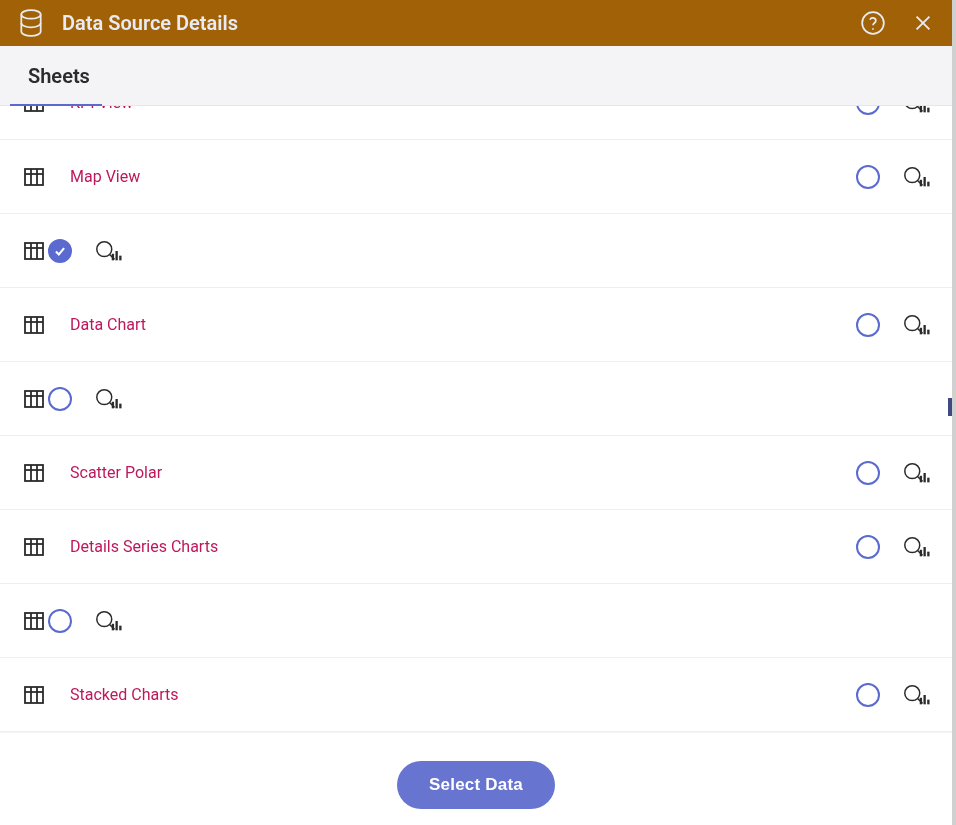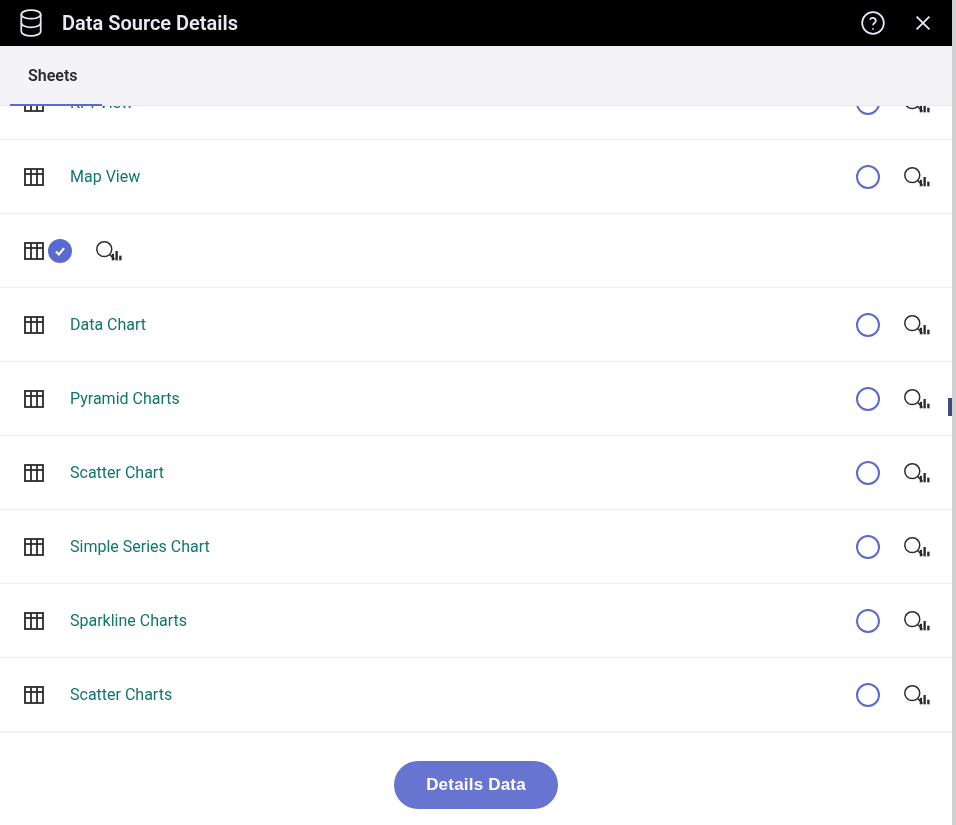--- a/index.html
+++ b/index.html
@@ -14,21 +14,21 @@
     width: 956px;
     height: 825px;
     display: flex;
     flex-direction: column;
     border-right: 4px solid #d0d0d0;
     position: relative;
     overflow: hidden;
   }
   
   .header {
-    background: #000000;
+    background: #a16207;
     height: 46px;
     display: flex;
     align-items: center;
     color: #fff;
     padding: 0 18px 0 18px;
   }
   .header-title {
     font-size: 20px;
     font-weight: 600;
     margin-left: 18px;
@@ -53,21 +53,21 @@
     display: flex;
     align-items: center;
     border-bottom: 1px solid #e7e7ea;
     position: relative;
   }
   .tab {
     height: 100%;
     display: flex;
     align-items: center;
     padding: 0 28px;
-    font-size: 16px;
+    font-size: 20px;
     font-weight: 600;
     color: #2b2b2b;
     position: relative;
     cursor: pointer;
   }
   .tab-indicator {
     position: absolute;
     left: 10px;
     bottom: -2px;
     width: 92px;
@@ -91,21 +91,21 @@
   }
   .row-icon {
     width: 26px;
     flex: 0 0 26px;
     display: flex;
     align-items: center;
   }
   .row-label {
     flex: 1;
     font-size: 16px;
-    color: #0f766e;
+    color: #be185d;
     margin-left: 22px;
   }
   .row-actions {
     display: flex;
     align-items: center;
     gap: 22px;
   }
   .radio {
     width: 24px;
     height: 24px;
@@ -307,132 +307,130 @@
   </div>
         <div class="row">
     <span class="row-icon">
 <svg width="24" height="24" viewBox="0 0 24 24" fill="none" stroke="#2b2b2b" stroke-width="1.8">
   <rect x="3" y="4" width="18" height="16"></rect>
   <line x1="3" y1="9" x2="21" y2="9"></line>
   <line x1="9" y1="4" x2="9" y2="20"></line>
   <line x1="15" y1="4" x2="15" y2="20"></line>
 </svg>
           </span>
-    <span class="row-label">Pyramid Charts</span>
-    <span class="row-actions">
-      <span class="radio ">
-</span>
-      <span class="preview-icon">
-<svg width="28" height="26" viewBox="0 0 30 26" fill="none" stroke="#2b2b2b" stroke-width="1.6">
-  <circle cx="11" cy="11" r="8"></circle>
-  <line x1="17" y1="17" x2="22" y2="22"></line>
-  <rect x="19" y="16" width="2.5" height="7" fill="#2b2b2b" stroke="none"></rect>
-  <rect x="23" y="13" width="2.5" height="10" fill="#2b2b2b" stroke="none"></rect>
-  <rect x="27" y="18" width="2.5" height="5" fill="#2b2b2b" stroke="none"></rect>
-</svg>
-            </span>
-    </span>
-  </div>
-        <div class="row">
-    <span class="row-icon">
-<svg width="24" height="24" viewBox="0 0 24 24" fill="none" stroke="#2b2b2b" stroke-width="1.8">
-  <rect x="3" y="4" width="18" height="16"></rect>
-  <line x1="3" y1="9" x2="21" y2="9"></line>
-  <line x1="9" y1="4" x2="9" y2="20"></line>
-  <line x1="15" y1="4" x2="15" y2="20"></line>
-</svg>
-          </span>
-    <span class="row-label">Scatter Chart</span>
-    <span class="row-actions">
-      <span class="radio ">
-</span>
-      <span class="preview-icon">
-<svg width="28" height="26" viewBox="0 0 30 26" fill="none" stroke="#2b2b2b" stroke-width="1.6">
-  <circle cx="11" cy="11" r="8"></circle>
-  <line x1="17" y1="17" x2="22" y2="22"></line>
-  <rect x="19" y="16" width="2.5" height="7" fill="#2b2b2b" stroke="none"></rect>
-  <rect x="23" y="13" width="2.5" height="10" fill="#2b2b2b" stroke="none"></rect>
-  <rect x="27" y="18" width="2.5" height="5" fill="#2b2b2b" stroke="none"></rect>
-</svg>
-            </span>
-    </span>
-  </div>
-        <div class="row">
-    <span class="row-icon">
-<svg width="24" height="24" viewBox="0 0 24 24" fill="none" stroke="#2b2b2b" stroke-width="1.8">
-  <rect x="3" y="4" width="18" height="16"></rect>
-  <line x1="3" y1="9" x2="21" y2="9"></line>
-  <line x1="9" y1="4" x2="9" y2="20"></line>
-  <line x1="15" y1="4" x2="15" y2="20"></line>
-</svg>
-          </span>
-    <span class="row-label">Simple Series Chart</span>
-    <span class="row-actions">
-      <span class="radio ">
-</span>
-      <span class="preview-icon">
-<svg width="28" height="26" viewBox="0 0 30 26" fill="none" stroke="#2b2b2b" stroke-width="1.6">
-  <circle cx="11" cy="11" r="8"></circle>
-  <line x1="17" y1="17" x2="22" y2="22"></line>
-  <rect x="19" y="16" width="2.5" height="7" fill="#2b2b2b" stroke="none"></rect>
-  <rect x="23" y="13" width="2.5" height="10" fill="#2b2b2b" stroke="none"></rect>
-  <rect x="27" y="18" width="2.5" height="5" fill="#2b2b2b" stroke="none"></rect>
-</svg>
-            </span>
-    </span>
-  </div>
-        <div class="row">
-    <span class="row-icon">
-<svg width="24" height="24" viewBox="0 0 24 24" fill="none" stroke="#2b2b2b" stroke-width="1.8">
-  <rect x="3" y="4" width="18" height="16"></rect>
-  <line x1="3" y1="9" x2="21" y2="9"></line>
-  <line x1="9" y1="4" x2="9" y2="20"></line>
-  <line x1="15" y1="4" x2="15" y2="20"></line>
-</svg>
-          </span>
-    <span class="row-label">Sparkline Charts</span>
-    <span class="row-actions">
-      <span class="radio ">
-</span>
-      <span class="preview-icon">
-<svg width="28" height="26" viewBox="0 0 30 26" fill="none" stroke="#2b2b2b" stroke-width="1.6">
-  <circle cx="11" cy="11" r="8"></circle>
-  <line x1="17" y1="17" x2="22" y2="22"></line>
-  <rect x="19" y="16" width="2.5" height="7" fill="#2b2b2b" stroke="none"></rect>
-  <rect x="23" y="13" width="2.5" height="10" fill="#2b2b2b" stroke="none"></rect>
-  <rect x="27" y="18" width="2.5" height="5" fill="#2b2b2b" stroke="none"></rect>
-</svg>
-            </span>
-    </span>
-  </div>
-        <div class="row">
-    <span class="row-icon">
-<svg width="24" height="24" viewBox="0 0 24 24" fill="none" stroke="#2b2b2b" stroke-width="1.8">
-  <rect x="3" y="4" width="18" height="16"></rect>
-  <line x1="3" y1="9" x2="21" y2="9"></line>
-  <line x1="9" y1="4" x2="9" y2="20"></line>
-  <line x1="15" y1="4" x2="15" y2="20"></line>
-</svg>
-          </span>
-    <span class="row-label">Scatter Charts</span>
+    <span class="row-actions">
+      <span class="radio ">
+</span>
+      <span class="preview-icon">
+<svg width="28" height="26" viewBox="0 0 30 26" fill="none" stroke="#2b2b2b" stroke-width="1.6">
+  <circle cx="11" cy="11" r="8"></circle>
+  <line x1="17" y1="17" x2="22" y2="22"></line>
+  <rect x="19" y="16" width="2.5" height="7" fill="#2b2b2b" stroke="none"></rect>
+  <rect x="23" y="13" width="2.5" height="10" fill="#2b2b2b" stroke="none"></rect>
+  <rect x="27" y="18" width="2.5" height="5" fill="#2b2b2b" stroke="none"></rect>
+</svg>
+            </span>
+    </span>
+  </div>
+        <div class="row">
+    <span class="row-icon">
+<svg width="24" height="24" viewBox="0 0 24 24" fill="none" stroke="#2b2b2b" stroke-width="1.8">
+  <rect x="3" y="4" width="18" height="16"></rect>
+  <line x1="3" y1="9" x2="21" y2="9"></line>
+  <line x1="9" y1="4" x2="9" y2="20"></line>
+  <line x1="15" y1="4" x2="15" y2="20"></line>
+</svg>
+          </span>
+    <span class="row-label">Scatter Polar</span>
+    <span class="row-actions">
+      <span class="radio ">
+</span>
+      <span class="preview-icon">
+<svg width="28" height="26" viewBox="0 0 30 26" fill="none" stroke="#2b2b2b" stroke-width="1.6">
+  <circle cx="11" cy="11" r="8"></circle>
+  <line x1="17" y1="17" x2="22" y2="22"></line>
+  <rect x="19" y="16" width="2.5" height="7" fill="#2b2b2b" stroke="none"></rect>
+  <rect x="23" y="13" width="2.5" height="10" fill="#2b2b2b" stroke="none"></rect>
+  <rect x="27" y="18" width="2.5" height="5" fill="#2b2b2b" stroke="none"></rect>
+</svg>
+            </span>
+    </span>
+  </div>
+        <div class="row">
+    <span class="row-icon">
+<svg width="24" height="24" viewBox="0 0 24 24" fill="none" stroke="#2b2b2b" stroke-width="1.8">
+  <rect x="3" y="4" width="18" height="16"></rect>
+  <line x1="3" y1="9" x2="21" y2="9"></line>
+  <line x1="9" y1="4" x2="9" y2="20"></line>
+  <line x1="15" y1="4" x2="15" y2="20"></line>
+</svg>
+          </span>
+    <span class="row-label">Details Series Charts</span>
+    <span class="row-actions">
+      <span class="radio ">
+</span>
+      <span class="preview-icon">
+<svg width="28" height="26" viewBox="0 0 30 26" fill="none" stroke="#2b2b2b" stroke-width="1.6">
+  <circle cx="11" cy="11" r="8"></circle>
+  <line x1="17" y1="17" x2="22" y2="22"></line>
+  <rect x="19" y="16" width="2.5" height="7" fill="#2b2b2b" stroke="none"></rect>
+  <rect x="23" y="13" width="2.5" height="10" fill="#2b2b2b" stroke="none"></rect>
+  <rect x="27" y="18" width="2.5" height="5" fill="#2b2b2b" stroke="none"></rect>
+</svg>
+            </span>
+    </span>
+  </div>
+        <div class="row">
+    <span class="row-icon">
+<svg width="24" height="24" viewBox="0 0 24 24" fill="none" stroke="#2b2b2b" stroke-width="1.8">
+  <rect x="3" y="4" width="18" height="16"></rect>
+  <line x1="3" y1="9" x2="21" y2="9"></line>
+  <line x1="9" y1="4" x2="9" y2="20"></line>
+  <line x1="15" y1="4" x2="15" y2="20"></line>
+</svg>
+          </span>
+    <span class="row-actions">
+      <span class="radio ">
+</span>
+      <span class="preview-icon">
+<svg width="28" height="26" viewBox="0 0 30 26" fill="none" stroke="#2b2b2b" stroke-width="1.6">
+  <circle cx="11" cy="11" r="8"></circle>
+  <line x1="17" y1="17" x2="22" y2="22"></line>
+  <rect x="19" y="16" width="2.5" height="7" fill="#2b2b2b" stroke="none"></rect>
+  <rect x="23" y="13" width="2.5" height="10" fill="#2b2b2b" stroke="none"></rect>
+  <rect x="27" y="18" width="2.5" height="5" fill="#2b2b2b" stroke="none"></rect>
+</svg>
+            </span>
+    </span>
+  </div>
+        <div class="row">
+    <span class="row-icon">
+<svg width="24" height="24" viewBox="0 0 24 24" fill="none" stroke="#2b2b2b" stroke-width="1.8">
+  <rect x="3" y="4" width="18" height="16"></rect>
+  <line x1="3" y1="9" x2="21" y2="9"></line>
+  <line x1="9" y1="4" x2="9" y2="20"></line>
+  <line x1="15" y1="4" x2="15" y2="20"></line>
+</svg>
+          </span>
+    <span class="row-label">Stacked Charts</span>
     <span class="row-actions">
       <span class="radio ">
 </span>
       <span class="preview-icon">
 <svg width="28" height="26" viewBox="0 0 30 26" fill="none" stroke="#2b2b2b" stroke-width="1.6">
   <circle cx="11" cy="11" r="8"></circle>
   <line x1="17" y1="17" x2="22" y2="22"></line>
   <rect x="19" y="16" width="2.5" height="7" fill="#2b2b2b" stroke="none"></rect>
   <rect x="23" y="13" width="2.5" height="10" fill="#2b2b2b" stroke="none"></rect>
   <rect x="27" y="18" width="2.5" height="5" fill="#2b2b2b" stroke="none"></rect>
 </svg>
             </span>
     </span>
   </div>
         <div class="spacer-row"></div>
       </div>
     <div class="scroll-marker"></div>
   </div>
 
   <div class="footer">
-    <button class="select-btn">Details Data</button>
+    <button class="select-btn">Select Data</button>
   </div>
 </div>
 
 </body></html>

